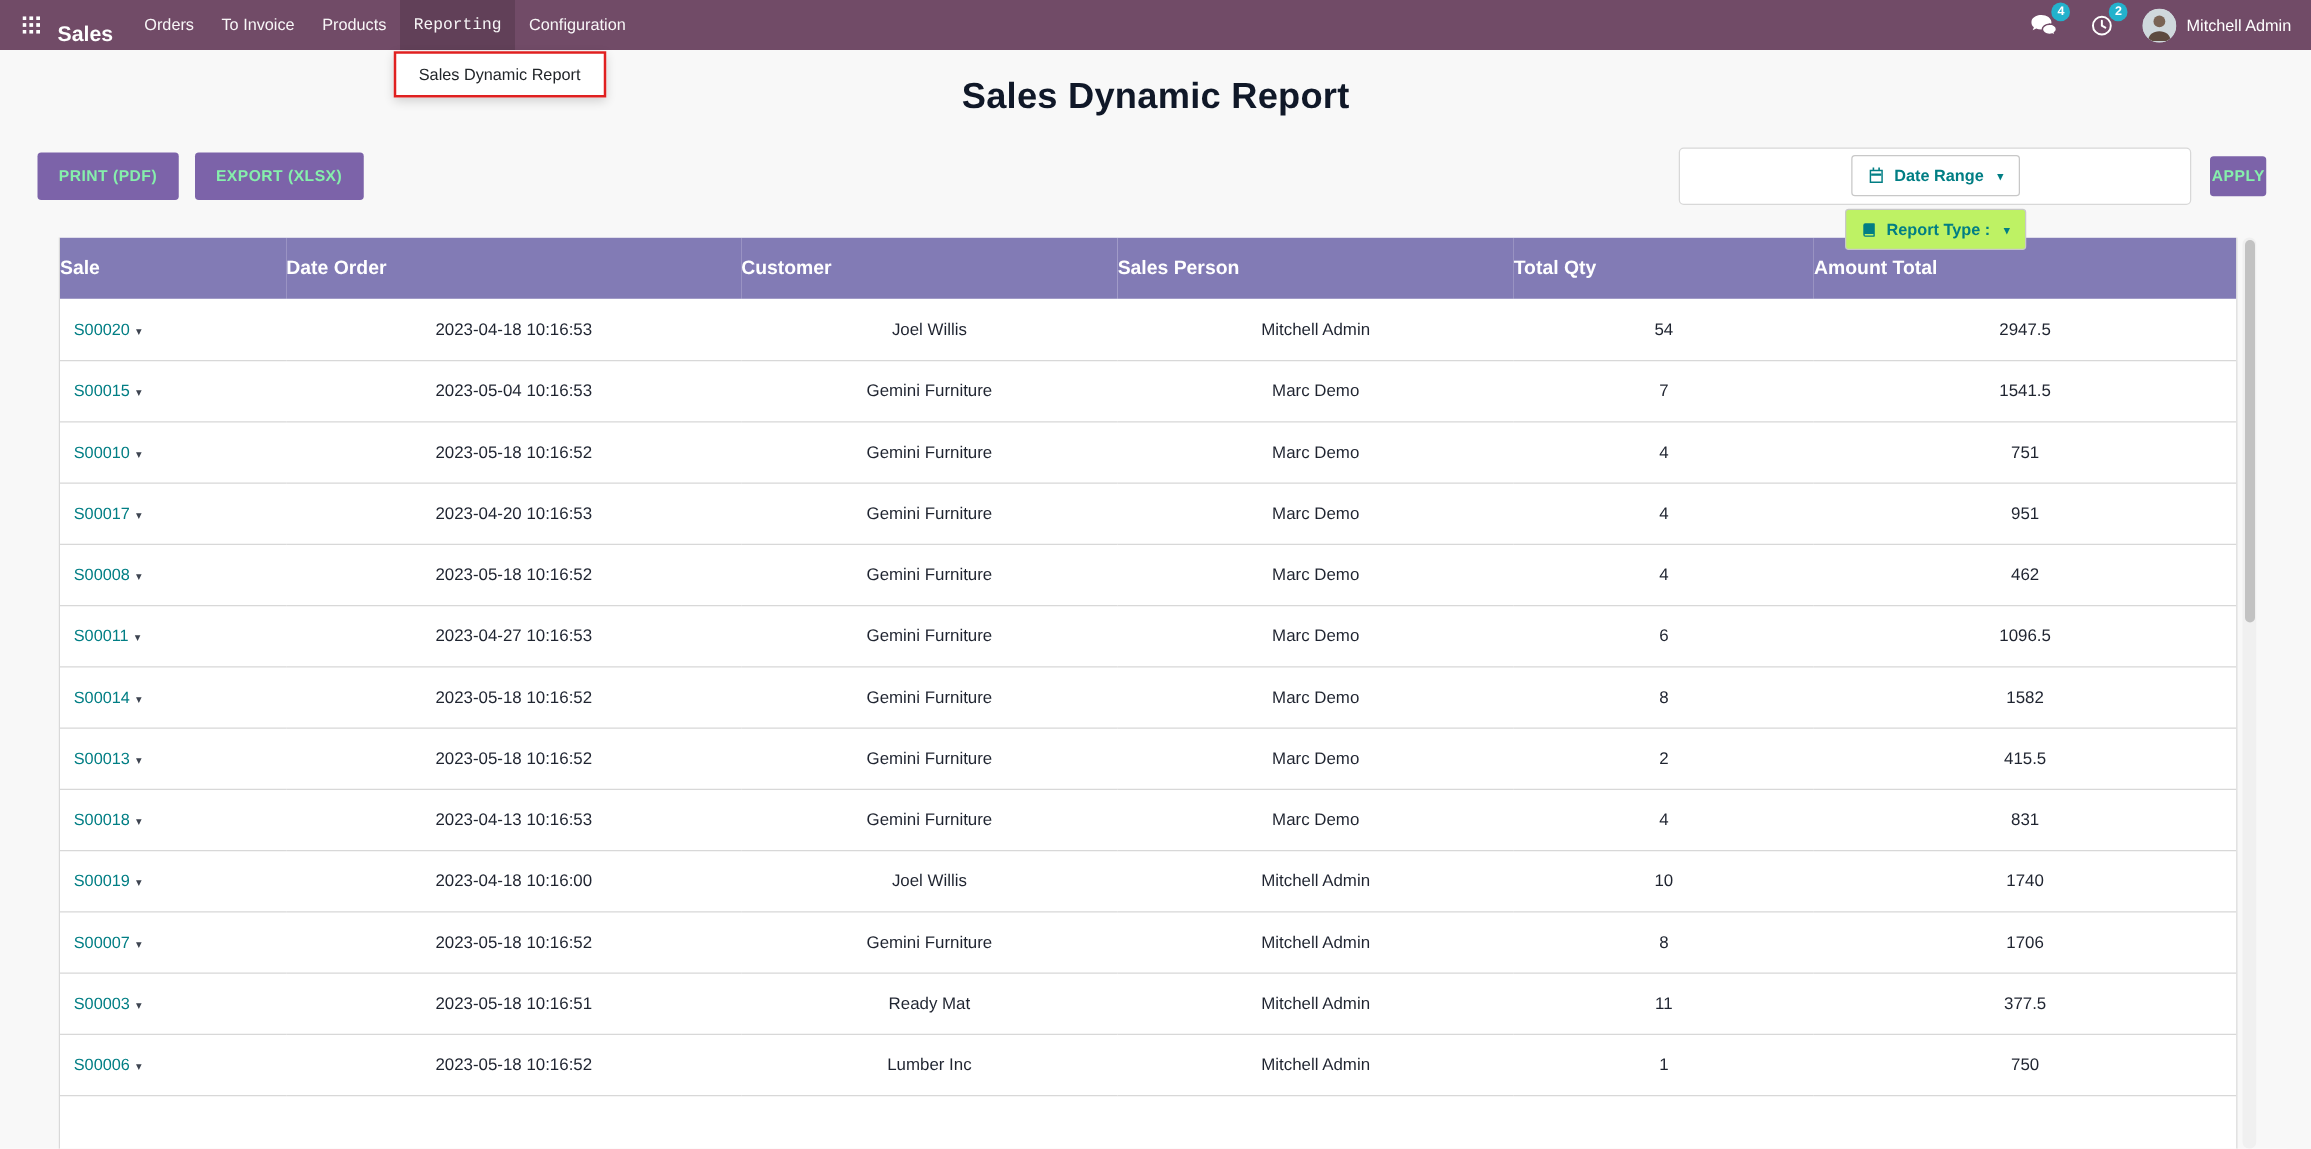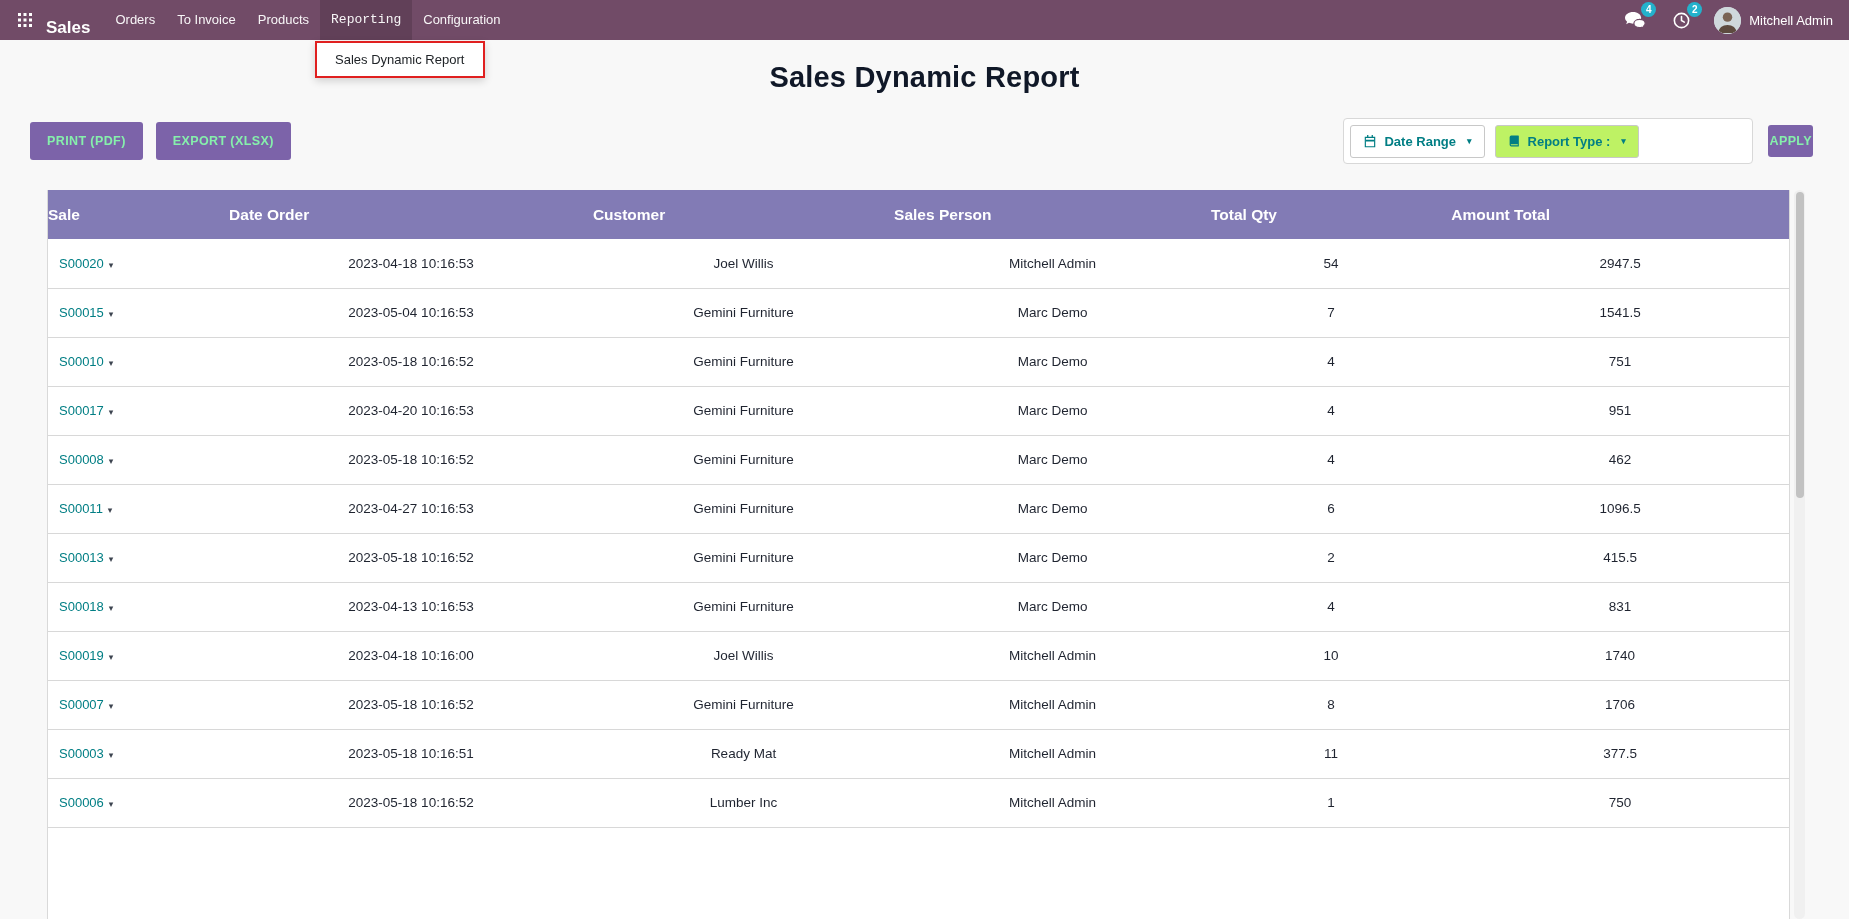--- a/index.html
+++ b/index.html
@@ -63,21 +63,21 @@
     border: none; border-radius: 3px;
     font-family: inherit; font-size: 12.5px; font-weight: 700; letter-spacing: .4px;
     padding: 12px 17px; cursor: pointer; white-space: nowrap;
   }
   .btn + .btn { margin-left: 13px; }
   .filters {
     margin-left: auto;
     width: 410px; height: 46px;
     border: 1px solid #d8d8d8; background: #fff; border-radius: 4px;
     display: flex; align-items: center;
-    padding: 5px 6px; gap: 10px;
+    padding: 5px 6px; gap: 10px; flex-direction: column;
   }
   .filter-btn {
     display: flex; align-items: center; gap: 7px;
     border: 1px solid #c8c8c8; background: #fff; border-radius: 3px;
     color: var(--c-link, #017E84);
     font-family: inherit; font-size: 13px; font-weight: 700;
     padding: 8px 12px; cursor: pointer; white-space: nowrap;
   }
   .filter-btn.gray { background: #bef264; }
   .apply-btn { margin-left: 15px; padding: 9px 1px; }
@@ -294,20 +294,30 @@
     <td class="col-sale">
       <a class="sale-link">S00011</a><span class="sale-caret caret-fill">▾</span>
     </td>
     <td>2023-04-27 10:16:53</td>
     <td>Gemini Furniture</td>
     <td>Marc Demo</td>
     <td>6</td>
     <td>1096.5</td>
   </tr>
 
+  <tr>
+    <td class="col-sale">
+      <a class="sale-link">S00014</a><span class="sale-caret caret-fill">▾</span>
+    </td>
+    <td>2023-05-18 10:16:52</td>
+    <td>Gemini Furniture</td>
+    <td>Marc Demo</td>
+    <td>8</td>
+    <td>1582</td>
+  </tr>
 
   <tr>
     <td class="col-sale">
       <a class="sale-link">S00013</a><span class="sale-caret caret-fill">▾</span>
     </td>
     <td>2023-05-18 10:16:52</td>
     <td>Gemini Furniture</td>
     <td>Marc Demo</td>
     <td>2</td>
     <td>415.5</td>

